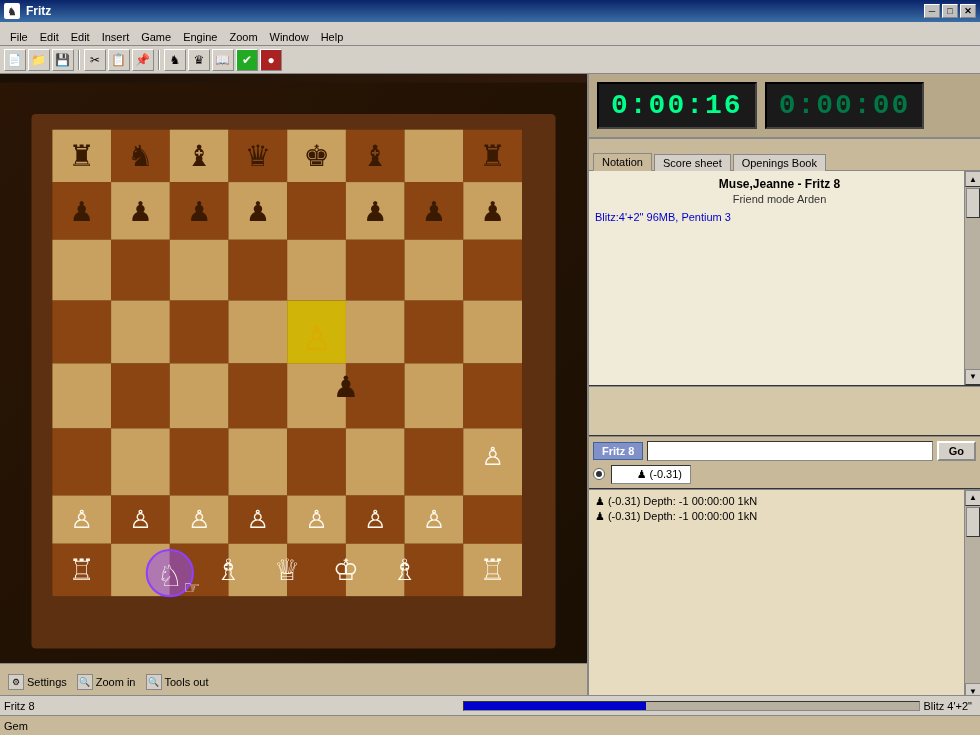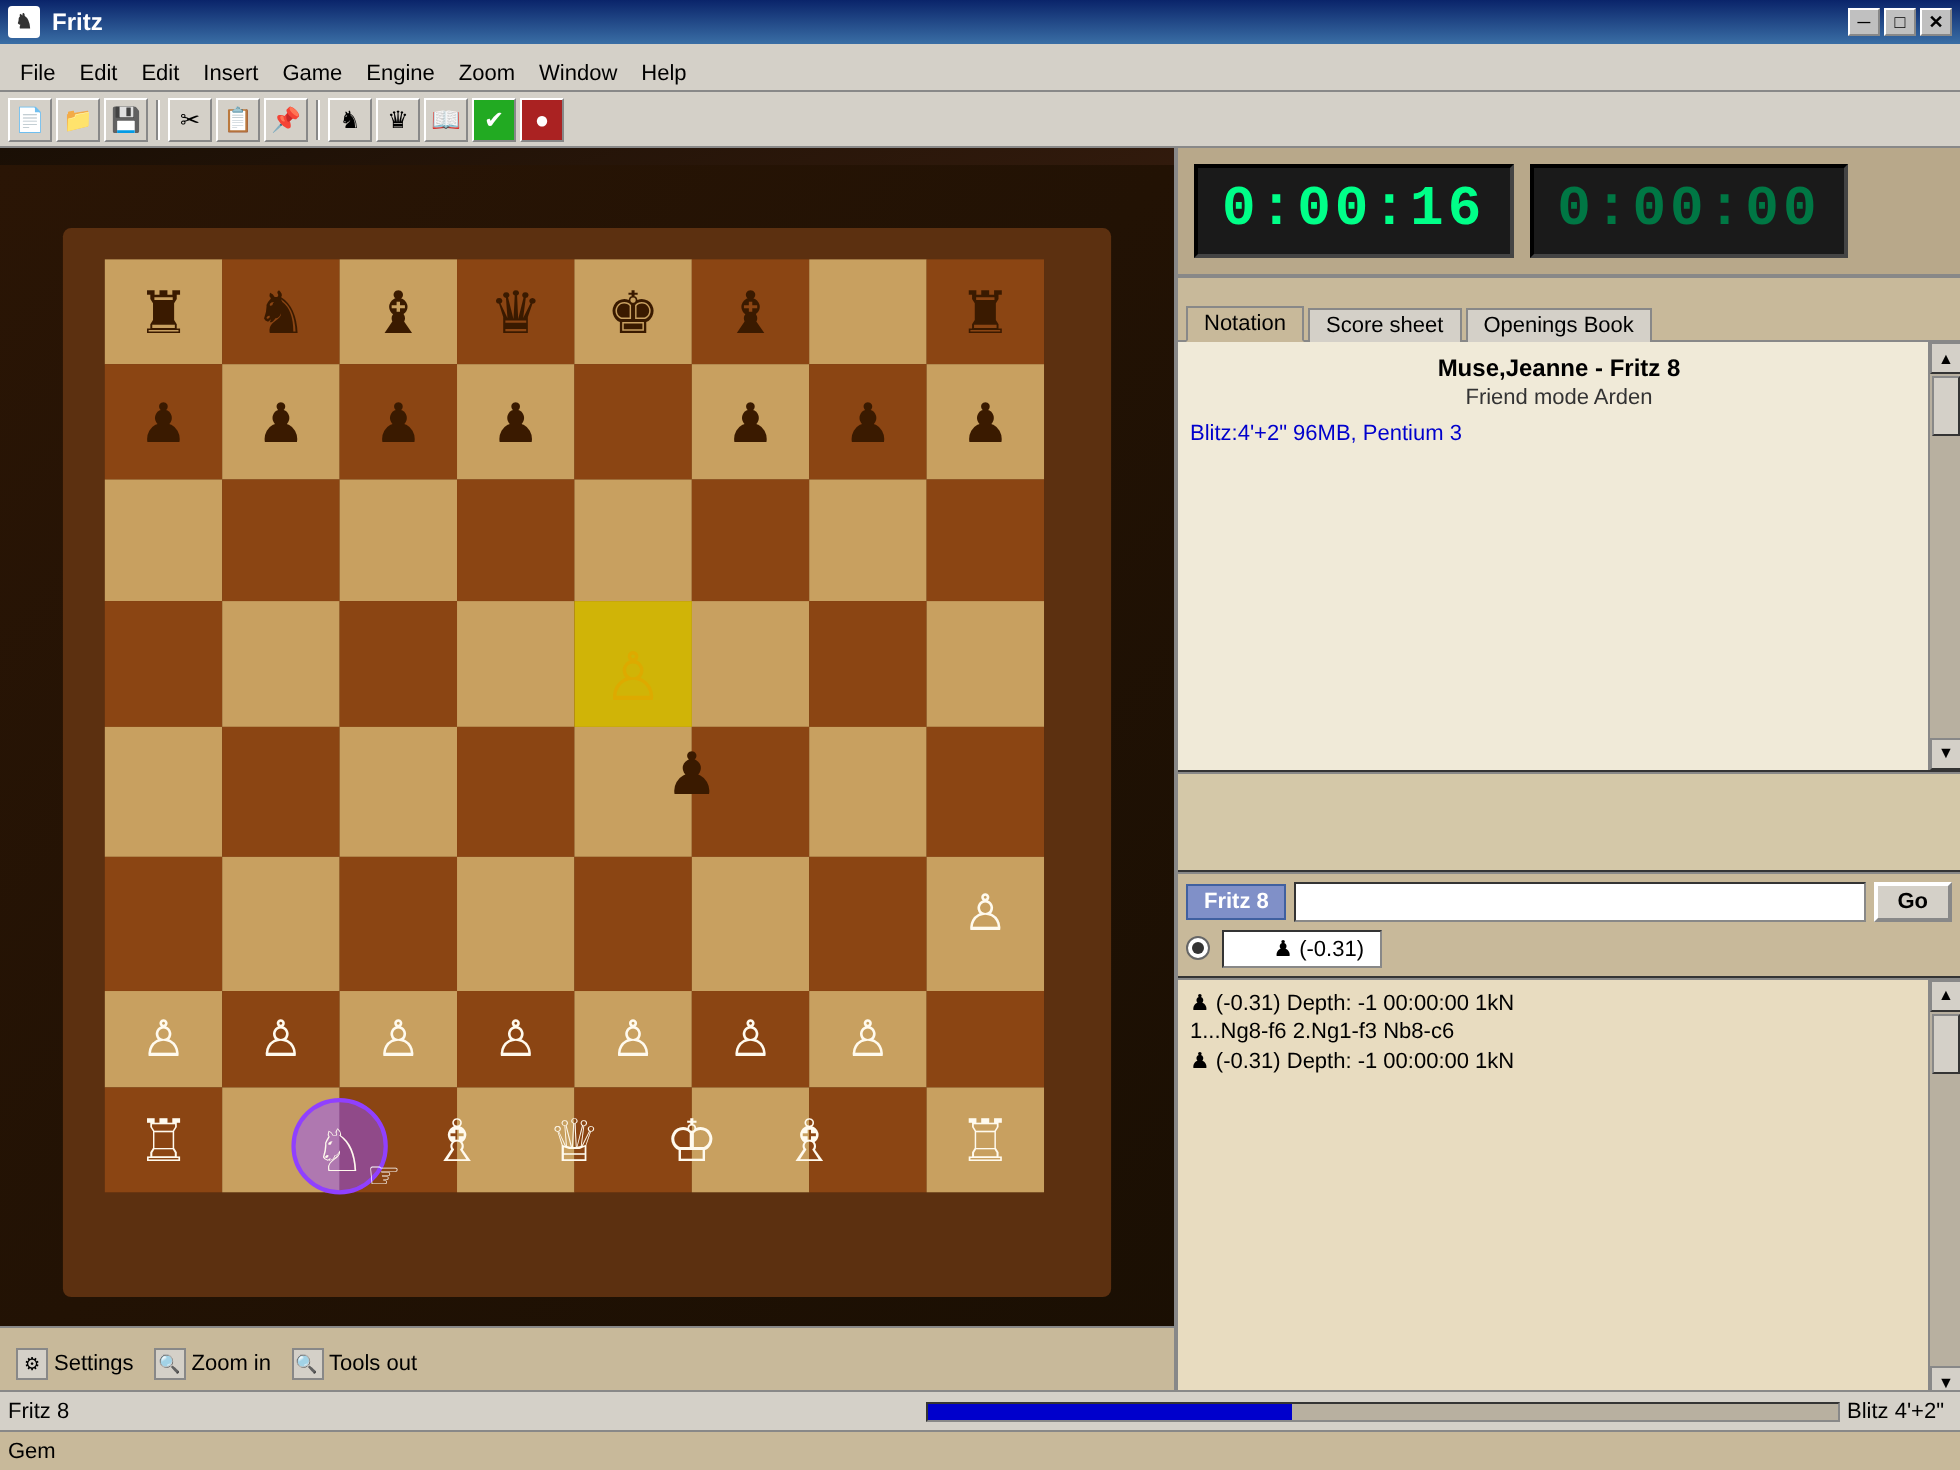--- a/index.html
+++ b/index.html
@@ -655,23 +655,20 @@
         </div>
         <div class="eval-display">♟ (-0.31)</div>
       </div>
     </div>
 
     <div id="analysis-section" style="position:relative; padding-right:16px;">
       <div class="analysis-line">
         <span>♟ (-0.31)  Depth: -1  00:00:00  1kN</span>
       </div>
       <div class="analysis-line">
-        <span>1...Ng8-f6 2.Ng1-f3 Nb8-c6</span>
-      </div>
-      <div class="analysis-line">
         <span>♟ (-0.31)  Depth: -1  00:00:00  1kN</span>
       </div>
 
       <div class="v-scrollbar" style="position:absolute; right:0; top:0; bottom:0;">
         <div class="scroll-arrow">▲</div>
         <div class="scroll-track">
           <div class="scroll-thumb"></div>
         </div>
         <div class="scroll-arrow">▼</div>
       </div>

